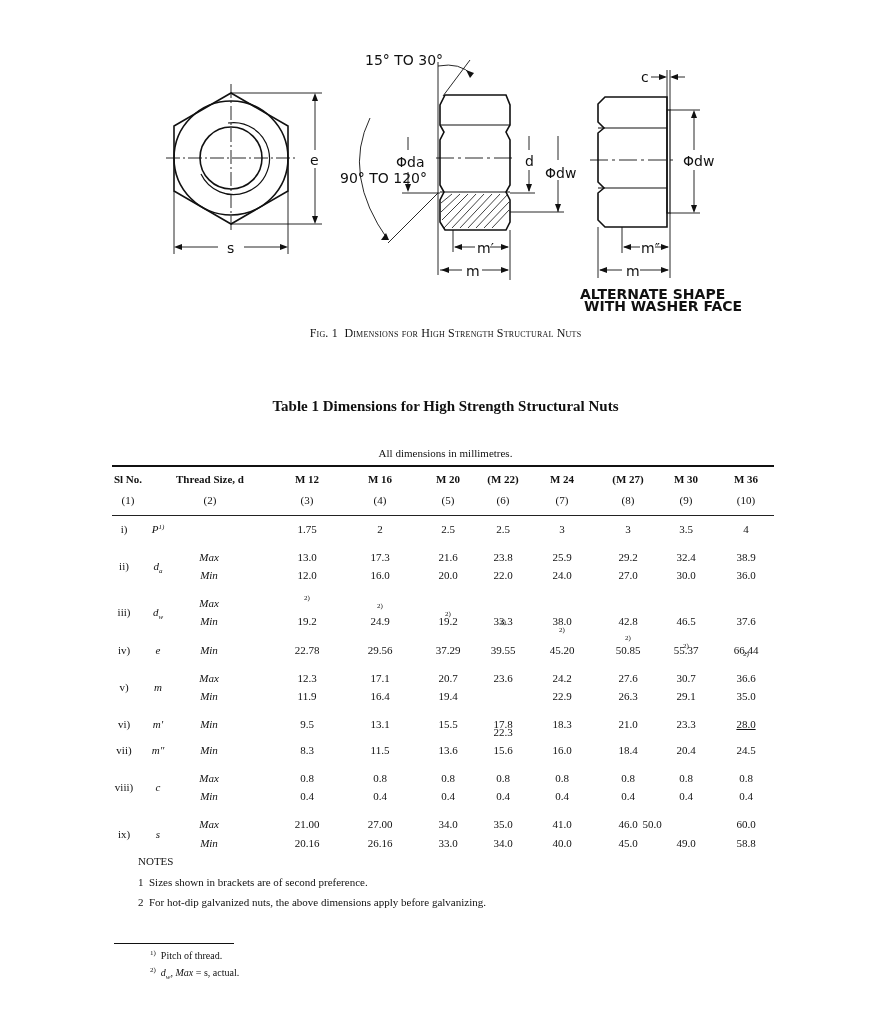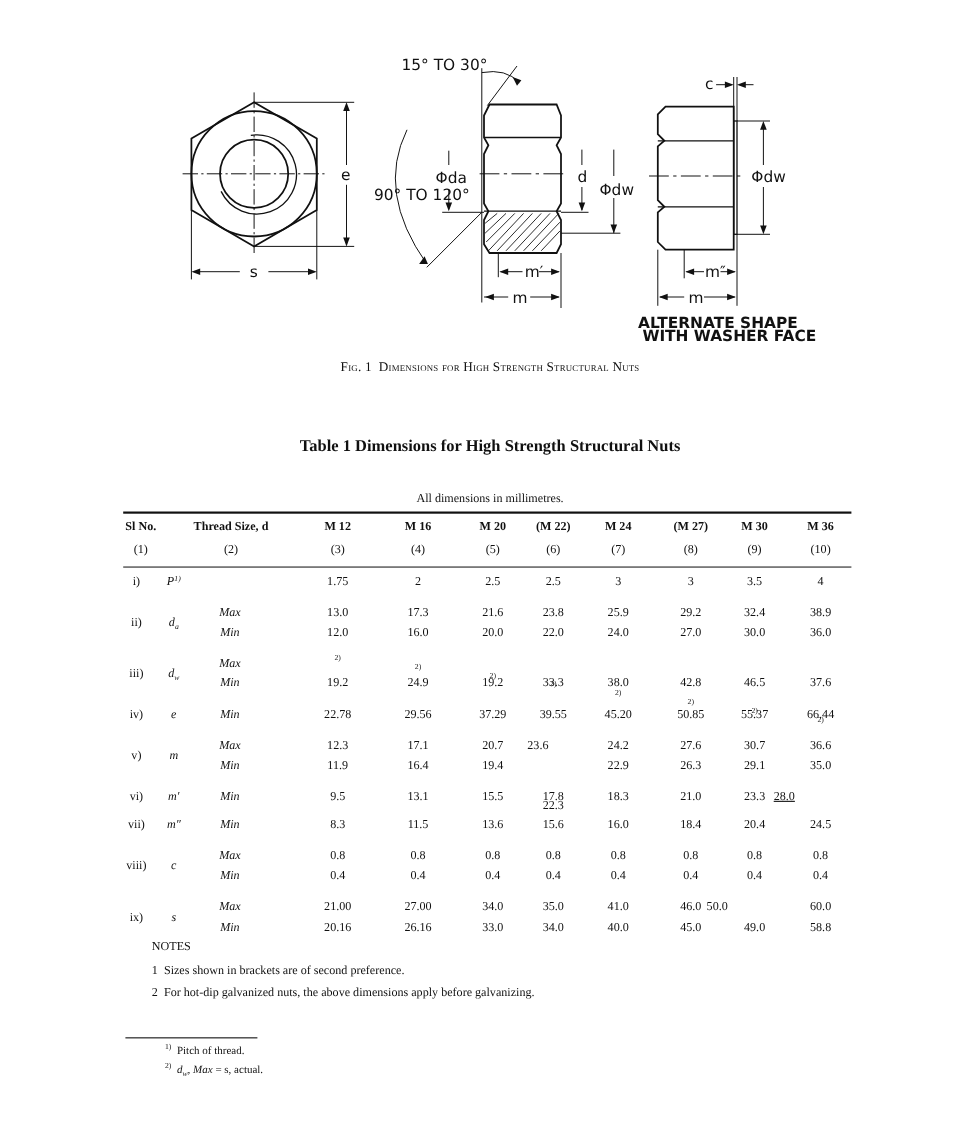--- a/index.html
+++ b/index.html
@@ -258,21 +258,21 @@
     <div class="cell " style="left: 537px; width: 50px; top: 644px;">45.20</div>
     <div class="cell " style="left: 603px; width: 50px; top: 644px;">50.85</div>
     <div class="cell " style="left: 661px; width: 50px; top: 644px;">55.37</div>
     <div class="cell " style="left: 721px; width: 50px; top: 644px;">66.44</div>
     <div class="cell " style="left: 109px; width: 30px; top: 681px;">v)</div>
     <div class="cell it" style="left: 148px; width: 20px; top: 681px;">m</div>
     <div class="cell it" style="left: 189px; width: 40px; top: 672px;">Max</div>
     <div class="cell " style="left: 282px; width: 50px; top: 672px; text-align: center;">12.3</div>
     <div class="cell " style="left: 355px; width: 50px; top: 672px;">17.1</div>
     <div class="cell " style="left: 423px; width: 50px; top: 672px;">20.7</div>
-    <div class="cell " style="left: 464px; width: 50px; top: 672px;">23.6</div>
+    <div class="cell " style="left: 478px; width: 50px; top: 672px;">23.6</div>
     <div class="cell " style="left: 537px; width: 50px; top: 672px;">24.2</div>
     <div class="cell " style="left: 603px; width: 50px; top: 672px;">27.6</div>
     <div class="cell " style="left: 661px; width: 50px; top: 672px;">30.7</div>
     <div class="cell " style="left: 721px; width: 50px; top: 672px;">36.6</div>
     <div class="cell it" style="left: 189px; width: 40px; top: 690px;">Min</div>
     <div class="cell " style="left: 282px; width: 50px; top: 690px;">11.9</div>
     <div class="cell " style="left: 355px; width: 50px; top: 690px;">16.4</div>
     <div class="cell " style="left: 423px; width: 50px; top: 690px;">19.4</div>
     <div class="cell " style="left: 478px; width: 50px; top: 690px; margin-top: 36px;">22.3</div>
     <div class="cell " style="left: 537px; width: 50px; top: 690px;">22.9</div>
@@ -282,21 +282,21 @@
     <div class="cell " style="left: 109px; width: 30px; top: 718px;">vi)</div>
     <div class="cell it" style="left: 148px; width: 20px; top: 718px;">m′</div>
     <div class="cell it" style="left: 189px; width: 40px; top: 718px;">Min</div>
     <div class="cell " style="left: 282px; width: 50px; top: 718px;">9.5</div>
     <div class="cell " style="left: 355px; width: 50px; top: 718px;">13.1</div>
     <div class="cell " style="left: 423px; width: 50px; top: 718px;">15.5</div>
     <div class="cell " style="left: 478px; width: 50px; top: 718px;">17.8</div>
     <div class="cell " style="left: 537px; width: 50px; top: 718px;">18.3</div>
     <div class="cell " style="left: 603px; width: 50px; top: 718px;">21.0</div>
     <div class="cell " style="left: 661px; width: 50px; top: 718px;">23.3</div>
-    <div class="cell " style="left: 688px; width: 50px; top: 718px; text-decoration: underline;">28.0</div>
+    <div class="cell " style="left: 721px; width: 50px; top: 718px; text-decoration: underline;">28.0</div>
     <div class="cell " style="left: 109px; width: 30px; top: 744px;">vii)</div>
     <div class="cell it" style="left: 148px; width: 20px; top: 744px;">m″</div>
     <div class="cell it" style="left: 189px; width: 40px; top: 744px;">Min</div>
     <div class="cell " style="left: 282px; width: 50px; top: 744px;">8.3</div>
     <div class="cell " style="left: 355px; width: 50px; top: 744px;">11.5</div>
     <div class="cell " style="left: 423px; width: 50px; top: 744px;">13.6</div>
     <div class="cell " style="left: 478px; width: 50px; top: 744px;">15.6</div>
     <div class="cell " style="left: 537px; width: 50px; top: 744px;">16.0</div>
     <div class="cell " style="left: 603px; width: 50px; top: 744px;">18.4</div>
     <div class="cell " style="left: 661px; width: 50px; top: 744px;">20.4</div>

